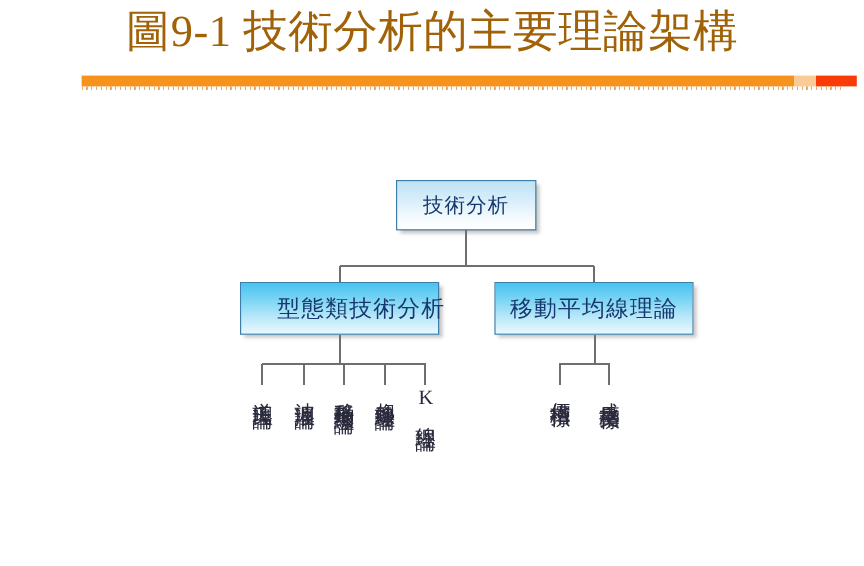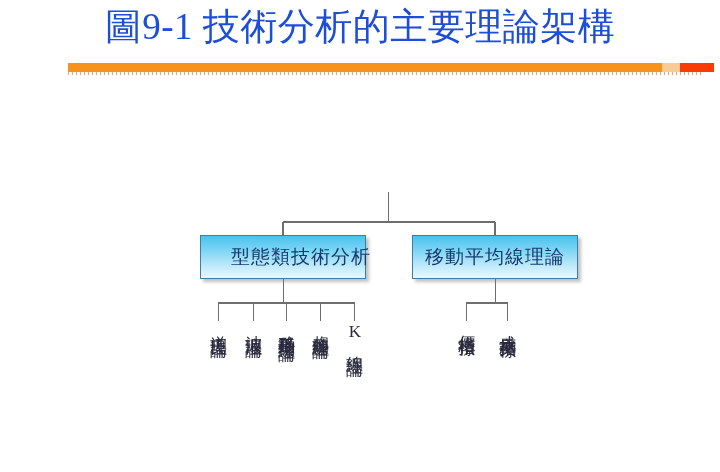--- a/index.html
+++ b/index.html
@@ -19,21 +19,21 @@
   #slide-title {
     position: absolute;
     left: 0;
     top: 2px;
     width: 720px;
     text-align: center;
     font-family: "Liberation Serif", serif;
     font-size: 37px;
     line-height: 50px;
     letter-spacing: 0.5px;
-    color: #1d4ed8;
+    color: #a16207;
     white-space: nowrap;
   }
 
   
   #divider-bar {
     position: absolute;
     left: 68px;
     top: 63px;
     width: 633px;
     height: 9px;
@@ -153,20 +153,23 @@
       <path d="M320.5,303 L320.5,321"></path>
       <path d="M354.5,303 L354.5,321"></path>
 
       <path d="M495.5,279 L495.5,303"></path>
       <path d="M466,303 L508,303"></path>
       <path d="M466.5,303 L466.5,321"></path>
       <path d="M507.5,303 L507.5,321"></path>
     </g>
   </svg>
 
+  <div class="node-box node-root">
+    <span>技術分析</span>
+  </div>
 
   <div class="node-box node-branch branch-left">
     <span>型態類技術分析</span>
   </div>
 
   <div class="node-box node-branch branch-right">
     <span>移動平均線理論</span>
   </div>
 
   <div class="leaf-label" style="left:210px;">道氏理論</div>

